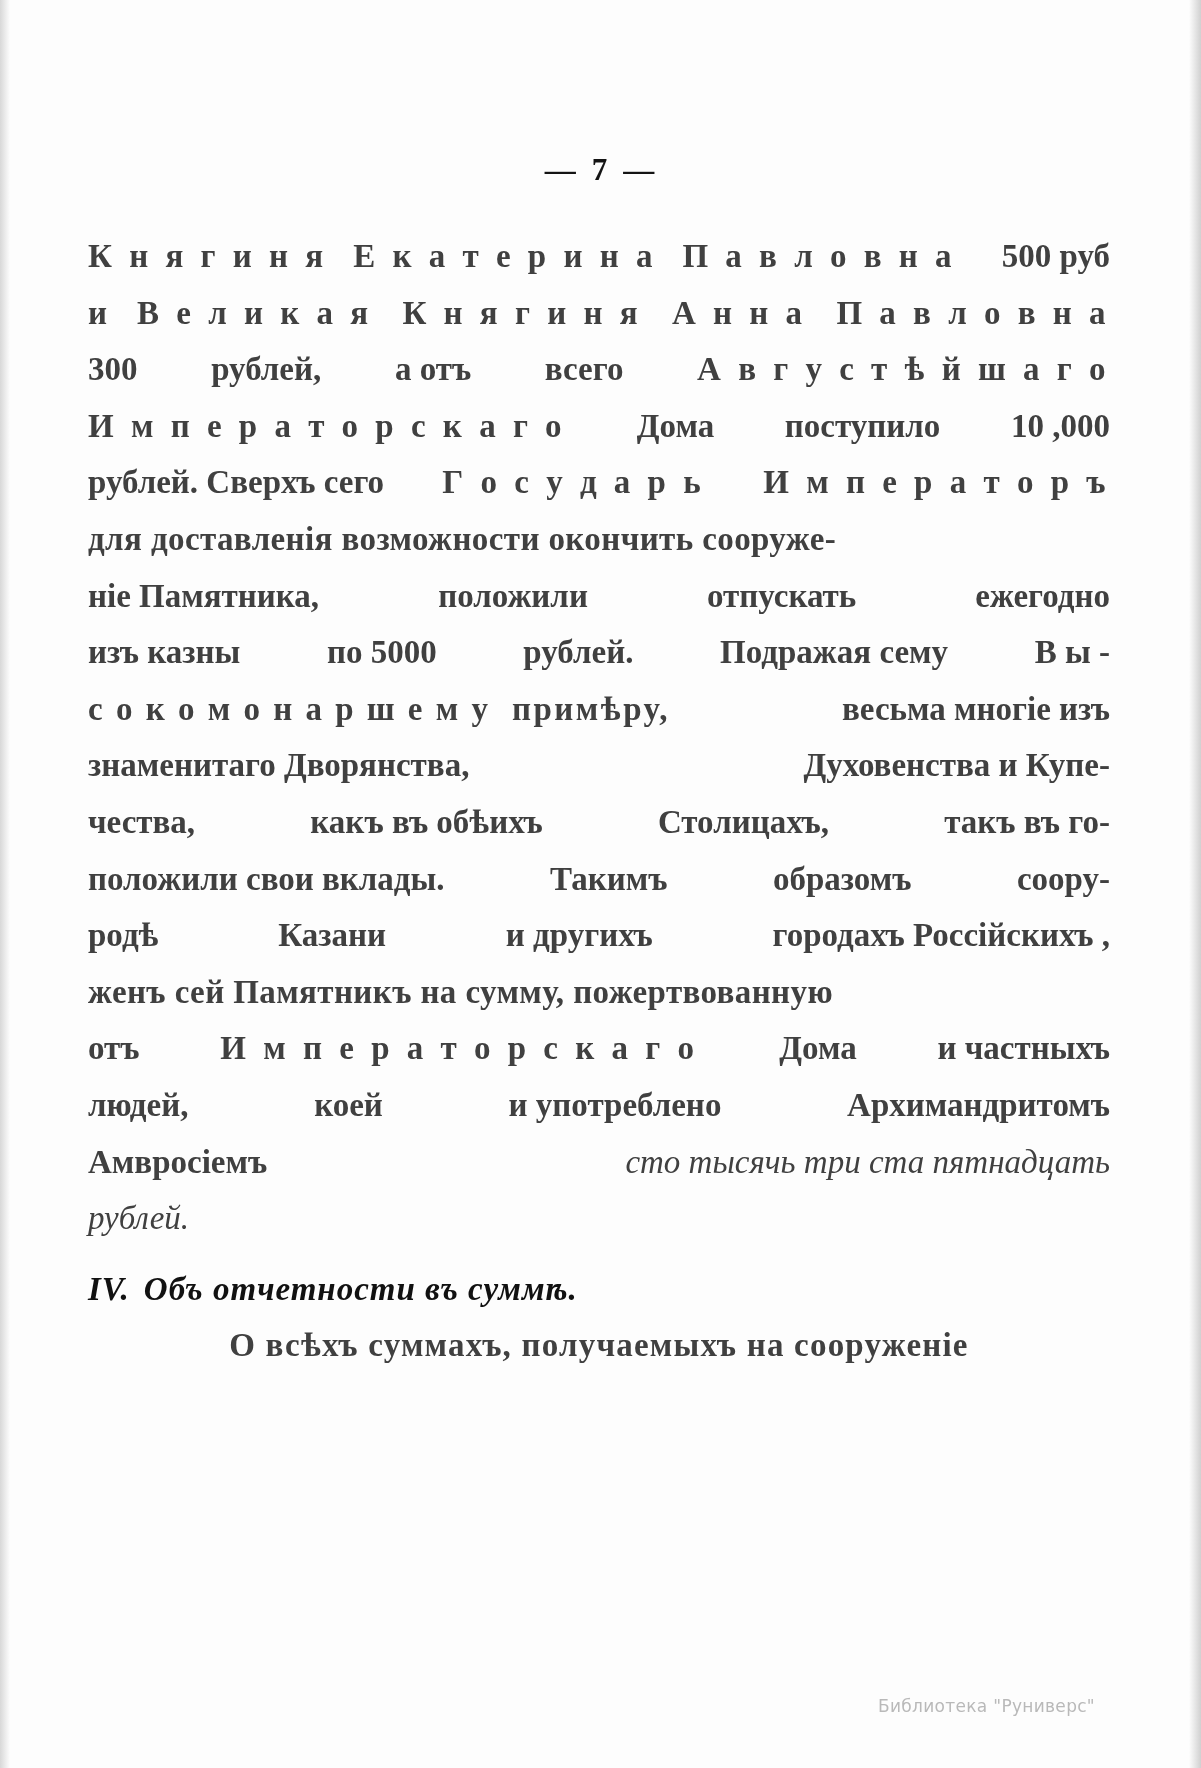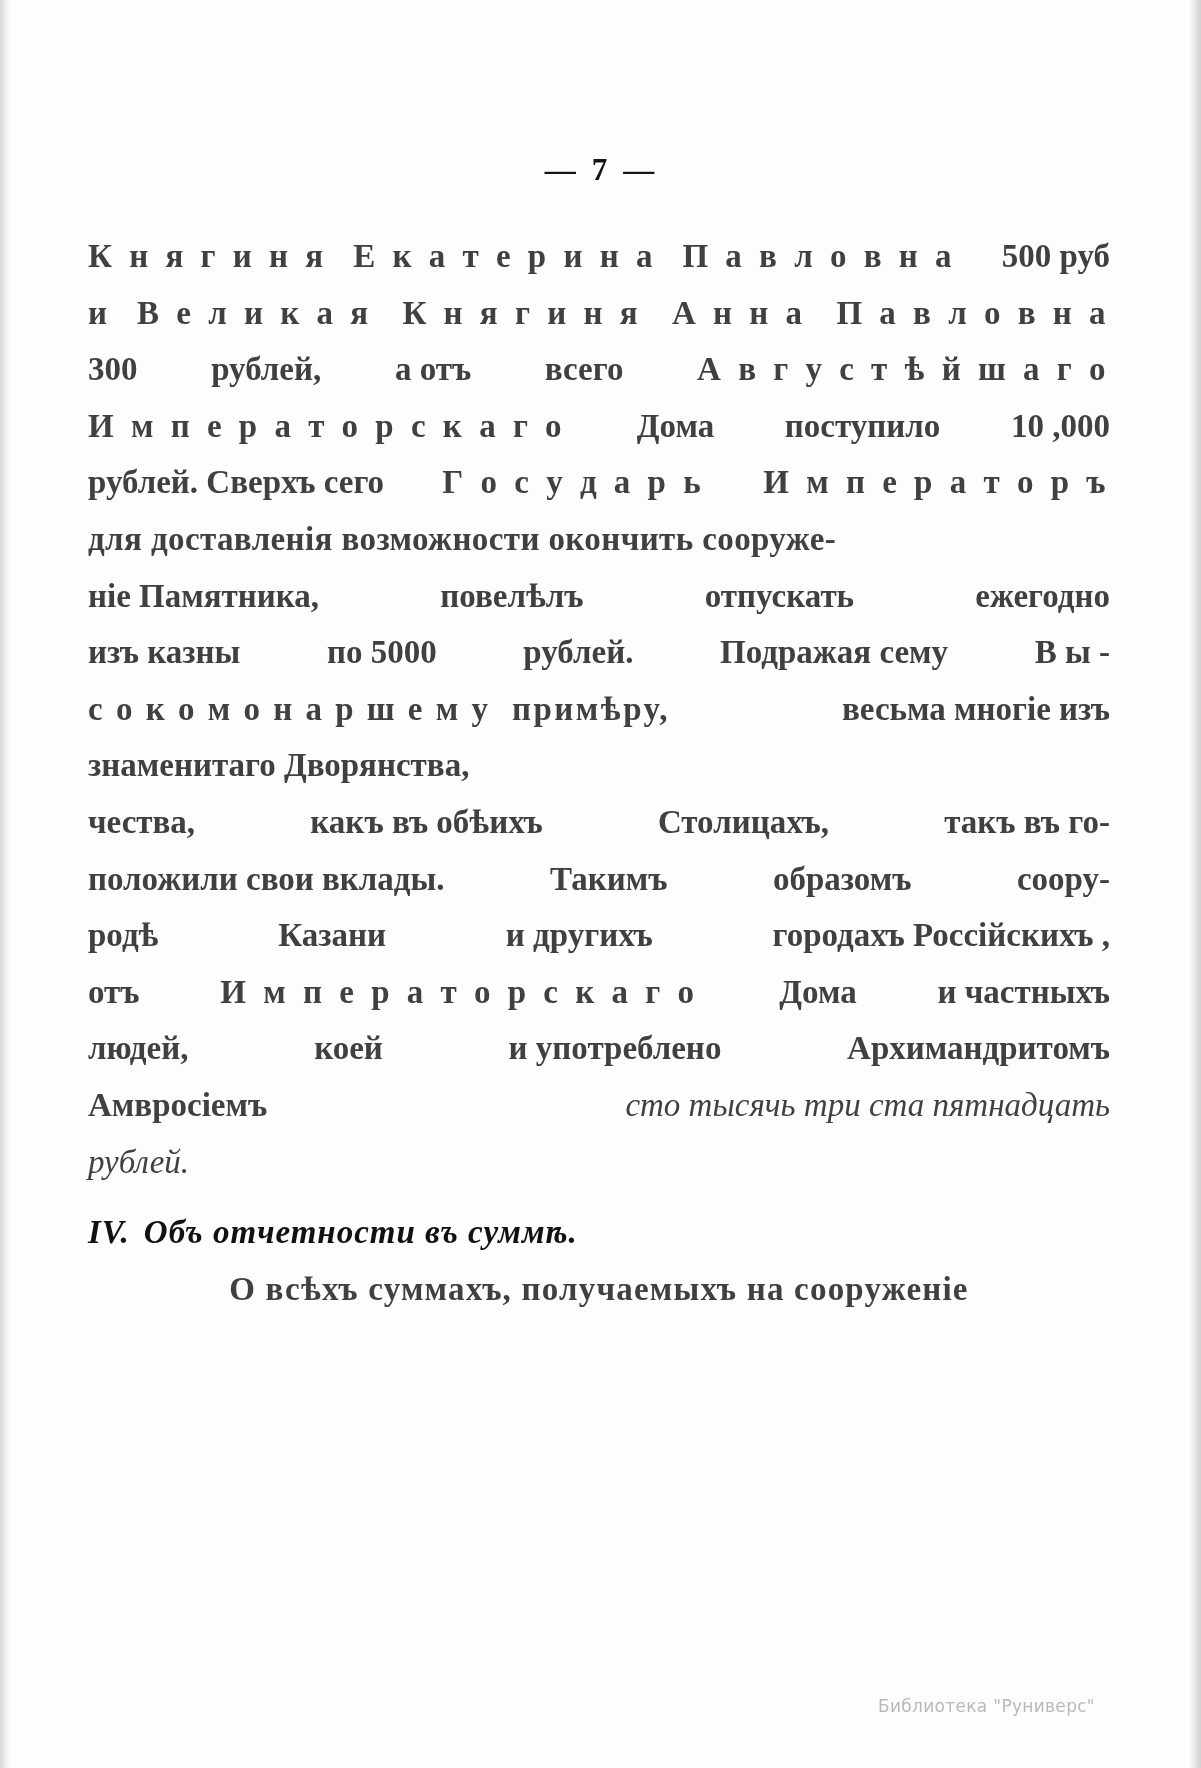--- a/index.html
+++ b/index.html
@@ -168,40 +168,41 @@
         <span class="caps">Г о с у д а р ь</span>
         <span class="caps">И м п е р а т о р ъ</span>
     </div>
 
     <div class="line l-spread">
       <span>для доставленія возможности окончить сооруже-</span>
     </div>
 
     <div class="line just">
       <span>ніе Памятника,</span>
-        <span>повелѣлъ</span>
+        <span>положили</span>
         <span>отпускать</span>
         <span>ежегодно</span>
     </div>
 
     <div class="line just">
       <span>изъ казны</span>
         <span>по 5000</span>
         <span>рублей.</span>
         <span>Подражая сему</span>
         <span class="bold">В ы -</span>
     </div>
 
     <div class="line just">
       <span class="bold" style="letter-spacing:2.5px">с о к о м о н а р ш е м у  примѣру,</span>
         <span>весьма многіе изъ</span>
     </div>
 
     <div class="line just">
       <span>знаменитаго Дворянства,</span>
+        <span>Духовенства и Купе-</span>
     </div>
 
     <div class="line just">
       <span>чества,</span>
         <span>какъ въ обѣихъ</span>
         <span>Столицахъ,</span>
         <span>такъ въ го-</span>
     </div>
 
     <div class="line just">
@@ -211,20 +212,23 @@
         <span>соору-</span>
     </div>
 
     <div class="line just">
       <span>родѣ</span>
         <span>Казани</span>
         <span>и другихъ</span>
         <span>городахъ Россійскихъ ,</span>
     </div>
 
+    <div class="line l-spread">
+      <span>женъ сей Памятникъ на сумму, пожертвованную</span>
+    </div>
 
     <div class="line just">
       <span>отъ</span>
         <span class="caps">И м п е р а т о р с к а г о</span>
         <span>Дома</span>
         <span>и частныхъ</span>
     </div>
 
     <div class="line just">
       <span>людей,</span>

